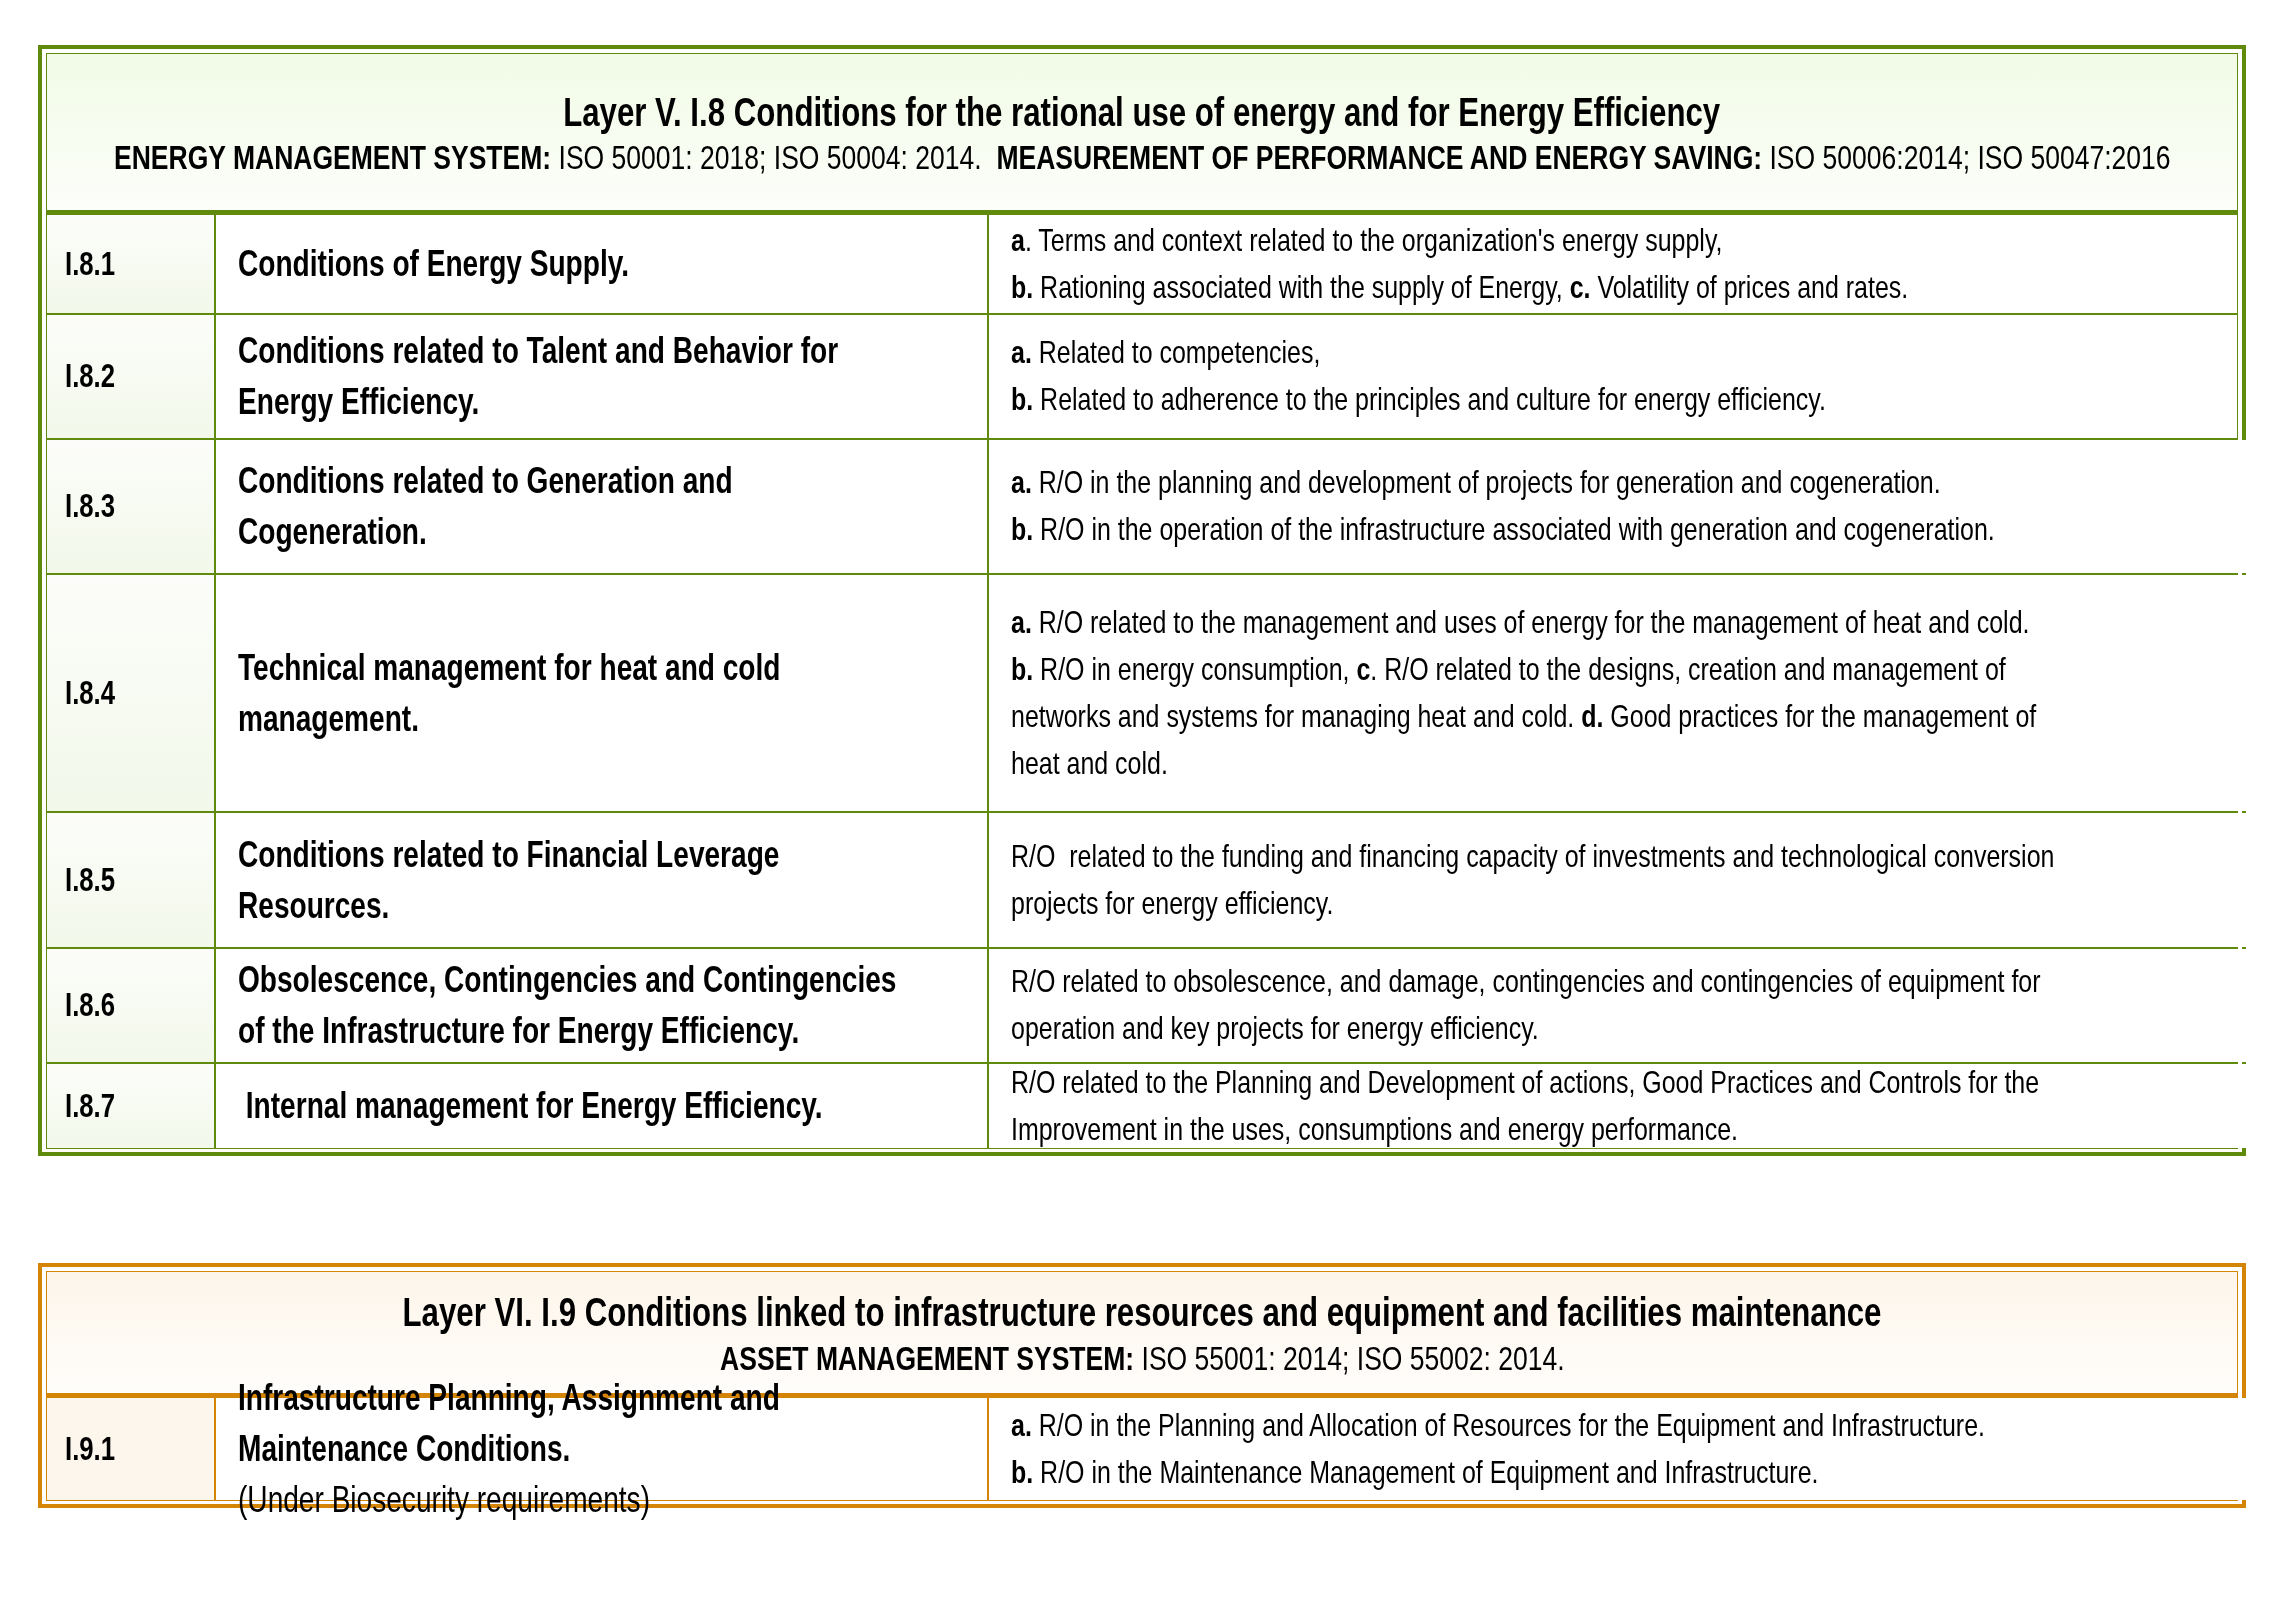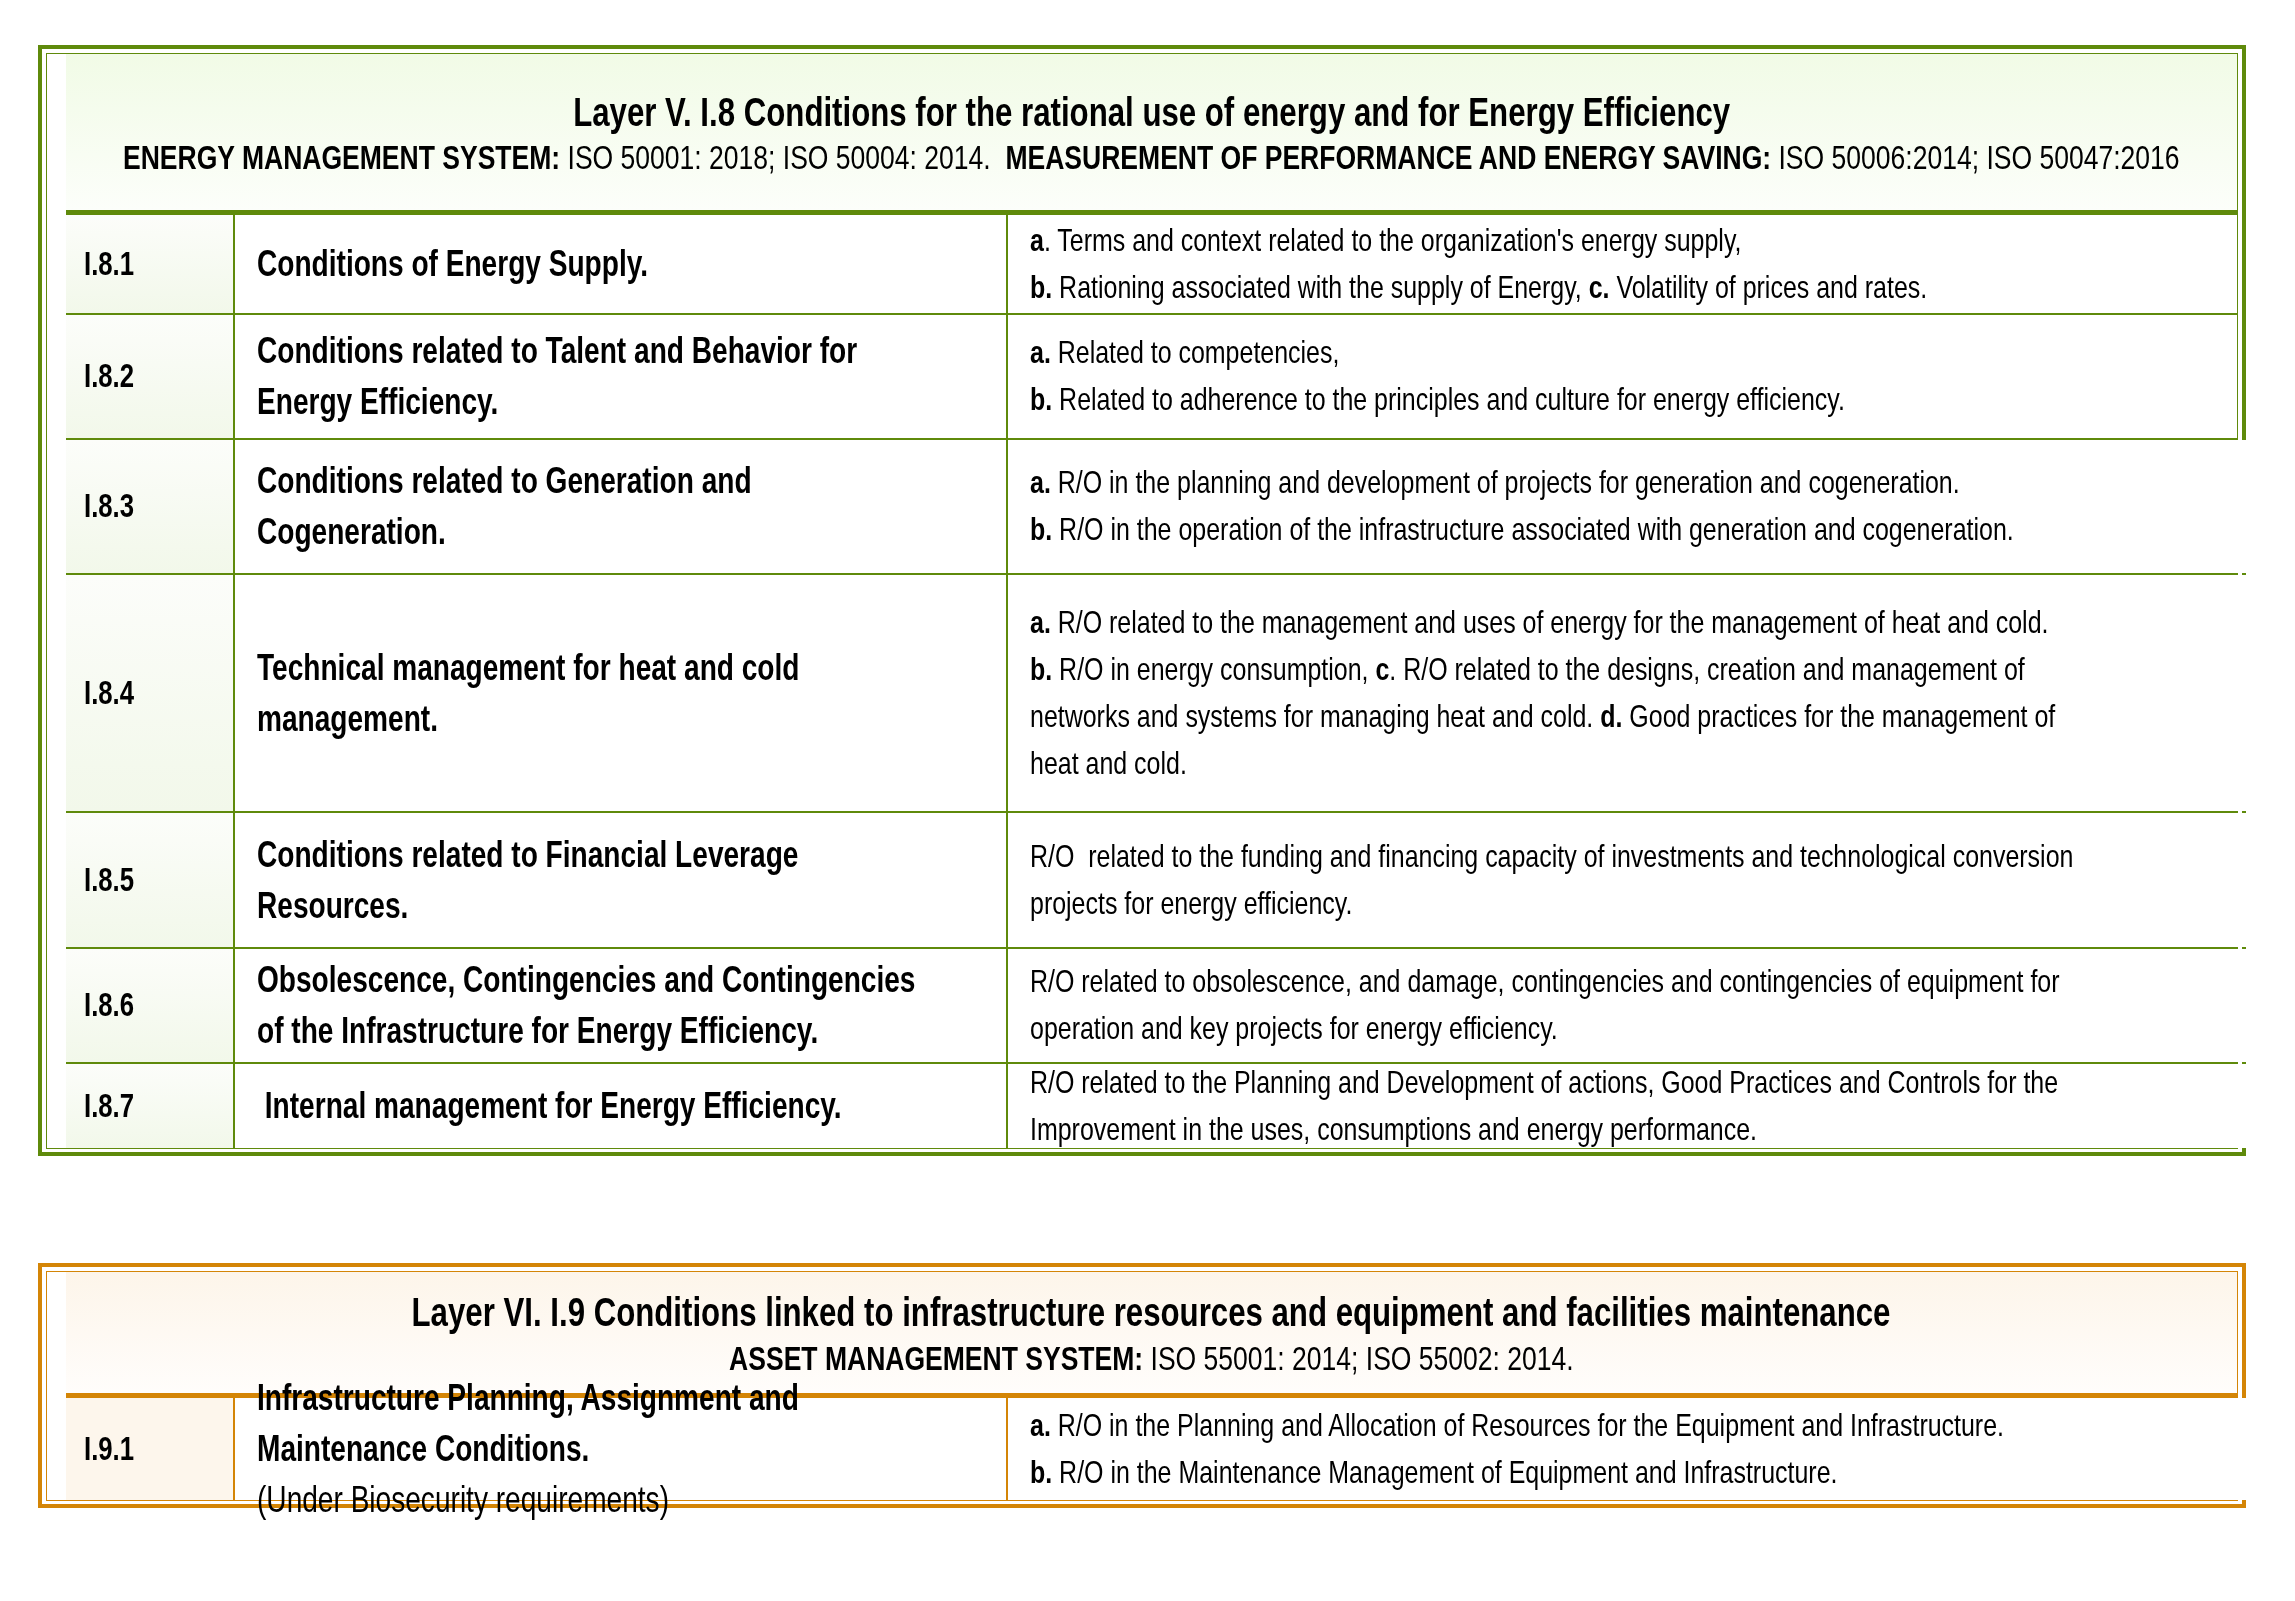--- a/index.html
+++ b/index.html
@@ -8,21 +8,21 @@
     font-family: "Liberation Sans", sans-serif; color: #000;
   }
   .tbl {
     position: absolute; left: 38px; width: 2208px;
     box-sizing: border-box;
     padding: 3.7px;
   }
   .tbl.green { top: 45px; border: 4.3px solid #5f8a0b; }
   .tbl.orange { top: 1263px; border: 4.3px solid #d48506; }
   .inner {
-    border: 1.9px solid; box-sizing: border-box; width: 100%; padding-left: 19px;
+    border: 1.9px solid; box-sizing: border-box; width: 100%;
   }
   .green .inner { border-color: #5f8a0b; }
   .orange .inner { border-color: #d48506; }
 
   .hdr {
     box-sizing: border-box; text-align: center;
     display: flex; flex-direction: column; justify-content: center; align-items: center;
   }
   .green .hdr { height: 160px; background: linear-gradient(#f1fbe6, #fcfefa); border-bottom: 4.3px solid #5f8a0b; }
   .orange .hdr { height: 125px; background: linear-gradient(#fdf5ea, #fffdfb); border-bottom: 4.3px solid #d48506; }

